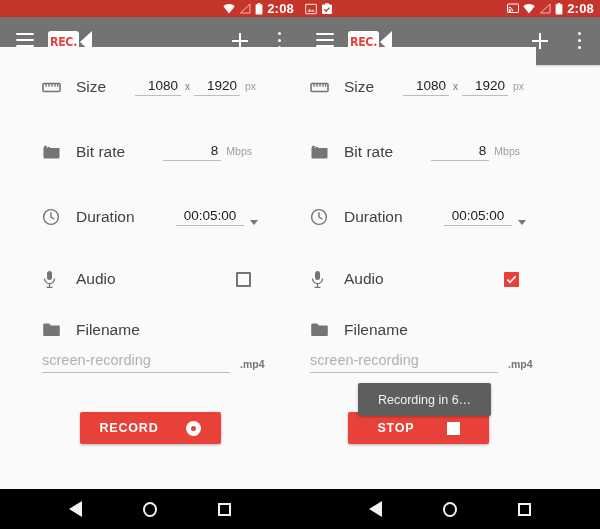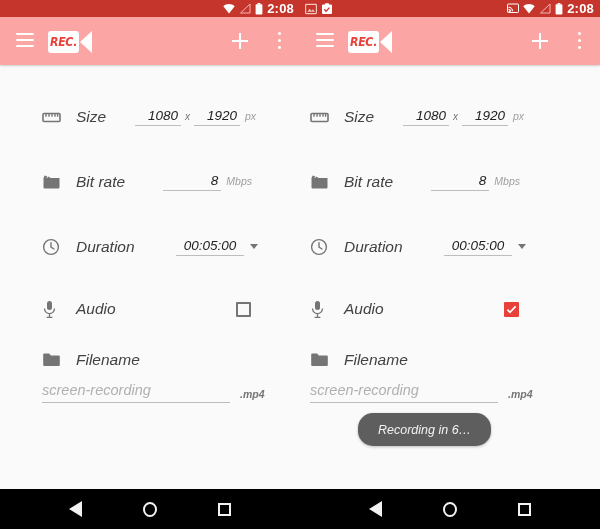--- a/index.html
+++ b/index.html
@@ -59,23 +59,22 @@
     line-height: 17px;
   }
   .sb-ico { display: block; }
 
   
   .appbar {
     position: absolute;
     top: 17px; left: 0;
     width: 600px;
     height: 48px;
-    background: #fca5a5;
+    background: #737373;
     box-shadow: 0 1px 2px rgba(0,0,0,0.18);
-    font-style: italic;
   }
   .appbar-half {
     position: absolute;
     top: 0;
     width: 300px;
     height: 48px;
   }
   .appbar-half.left { left: 0; }
   .appbar-half.right { left: 300px; }
 
@@ -150,25 +149,24 @@
     width: 3px; height: 3px;
     border-radius: 50%;
     background: #fff;
     margin-bottom: 4px;
   }
   .ab-more i:last-child { margin-bottom: 0; }
 
   
   .panes {
     position: absolute;
-    top: 77px; left: 0;
+    top: 47px; left: 0;
     width: 536px;
     height: 424px;
     display: flex;
-    font-style: italic;
   }
   .pane {
     width: 300px;
     height: 424px;
     position: relative;
     background: #fafafa;
   }
 
   .row {
     position: absolute;
@@ -219,21 +217,21 @@
   .bitrate-group {
     position: absolute;
     right: 48px;
     display: flex;
     align-items: baseline;
   }
   .duration-group {
     position: absolute;
     left: 176px;
     display: flex;
-    align-items: center;
+    align-items: flex-end;
   }
   .dd-caret {
     width: 0; height: 0;
     border-left: 4px solid transparent;
     border-right: 4px solid transparent;
     border-top: 5px solid #757575;
     margin-left: 6px;
     margin-bottom: 1px;
   }
 
@@ -306,21 +304,21 @@
   }
   .stop-sq {
     width: 13px; height: 13px;
     background: #fff;
     margin-left: 32px;
   }
 
   .toast {
     position: absolute;
     background: #5e5e5e;
-    border-radius: 15px;
+    border-radius: 2px;
     height: 33px;
     padding: 0 20px;
     display: flex;
     align-items: center;
     justify-content: flex-end;
     box-shadow: 0 1px 3px rgba(0,0,0,0.25);
     z-index: 5;
   }
   .toast-text {
     color: #f2f2f2;
@@ -533,20 +531,26 @@
             </svg>
         </span>
         <span class="row-label">Filename</span>
       </div>
 
       <div class="filename-field" style="top:305px;">
         <span class="fn-input">screen-recording</span>
         <span class="fn-ext">.mp4</span>
       </div>
 
+      <div class="action-btn" style="left:80px;top:365px;width:141px;">
+        <span class="btn-text">RECORD</span>
+        <span class="rec-dot">
+            <i></i>
+          </span>
+      </div>
     </div>
 
     <div class="pane">
 
       <div class="row" style="top:20px;">
         <span class="row-icon">
           <svg width="19" height="19" viewBox="0 0 19 19">
               <rect x="1" y="5.5" width="17" height="8" rx="1" fill="none" stroke="#757575" stroke-width="1.6"></rect>
               <path d="M4 5.8v3M7 5.8v3M10 5.8v3M13 5.8v3M15.6 5.8v3" stroke="#757575" stroke-width="1.4"></path>
             </svg>
@@ -615,20 +619,24 @@
 
       <div class="filename-field" style="top:305px;">
         <span class="fn-input">screen-recording</span>
         <span class="fn-ext">.mp4</span>
       </div>
 
       <div class="toast" style="left:90px;top:336px;">
         <span class="toast-text">Recording in 6…</span>
       </div>
 
+      <div class="action-btn" style="left:80px;top:365px;width:141px;">
+        <span class="btn-text">STOP</span>
+        <span class="stop-sq"></span>
+      </div>
     </div>
   </div>
 
   <div class="navbar">
     <div class="nav-half">
       <span class="nav-btn">
           <span class="nav-back"></span>
         </span>
       <span class="nav-btn">
           <span class="nav-home"></span>

